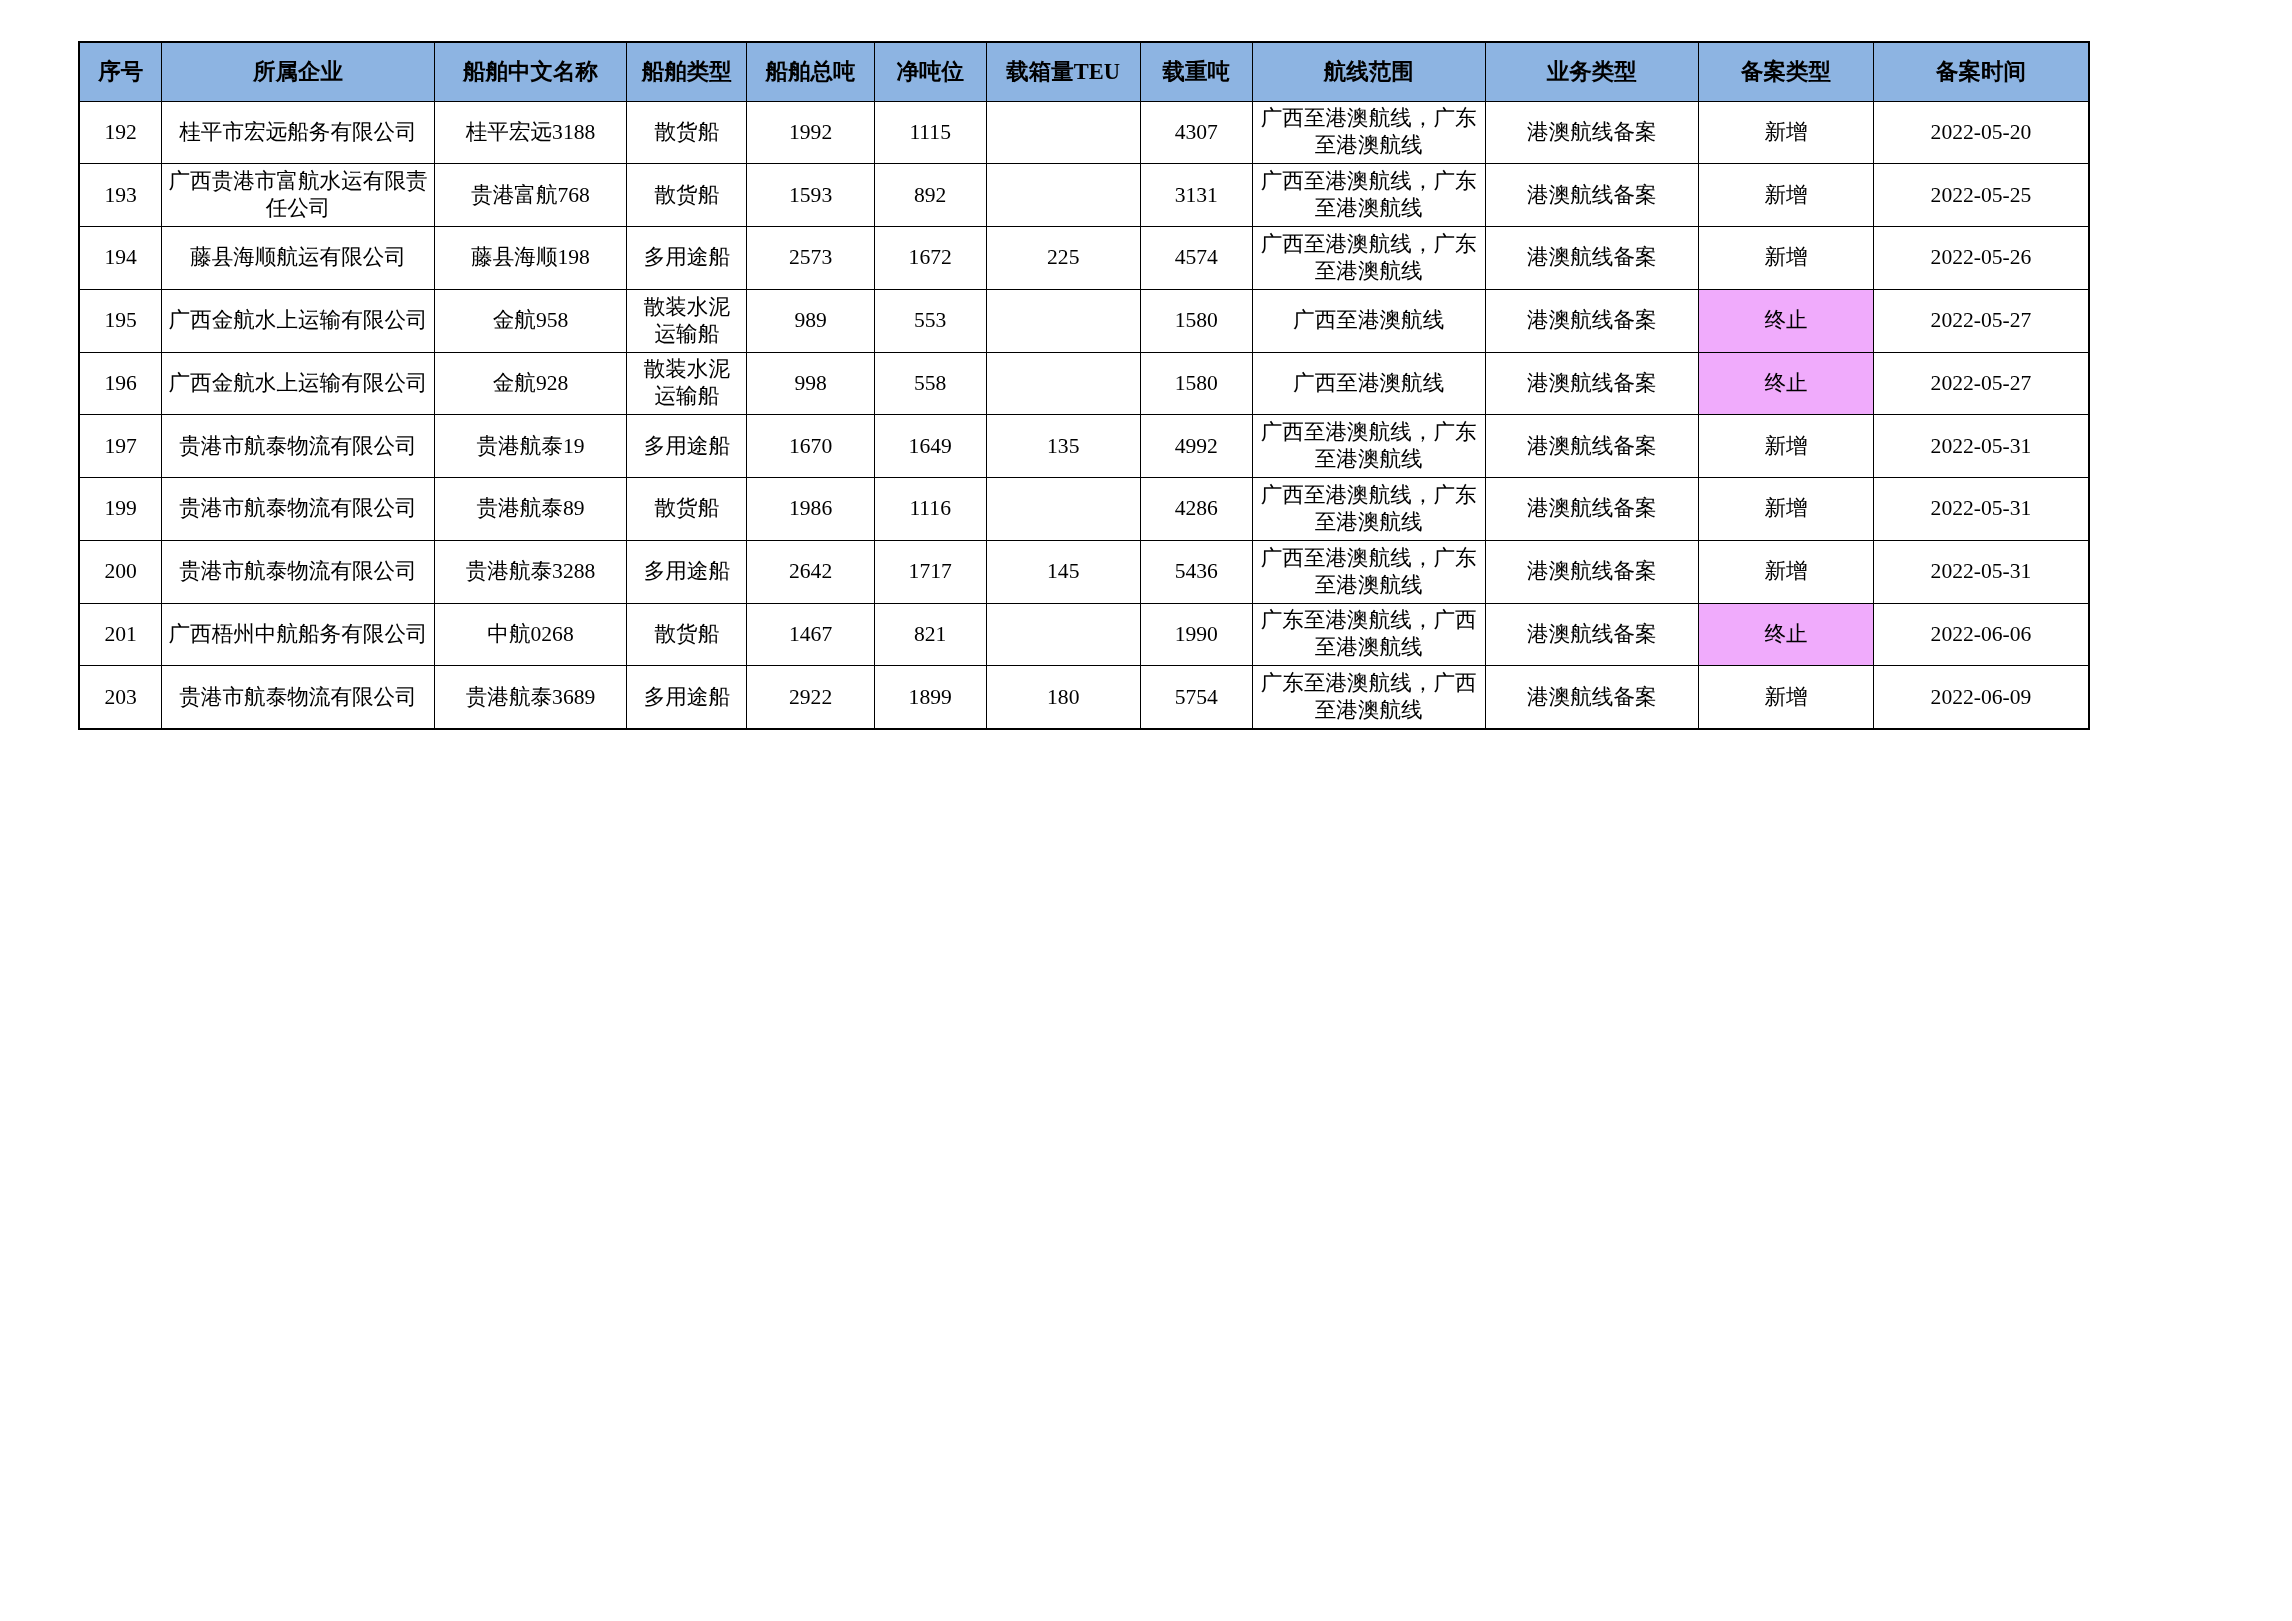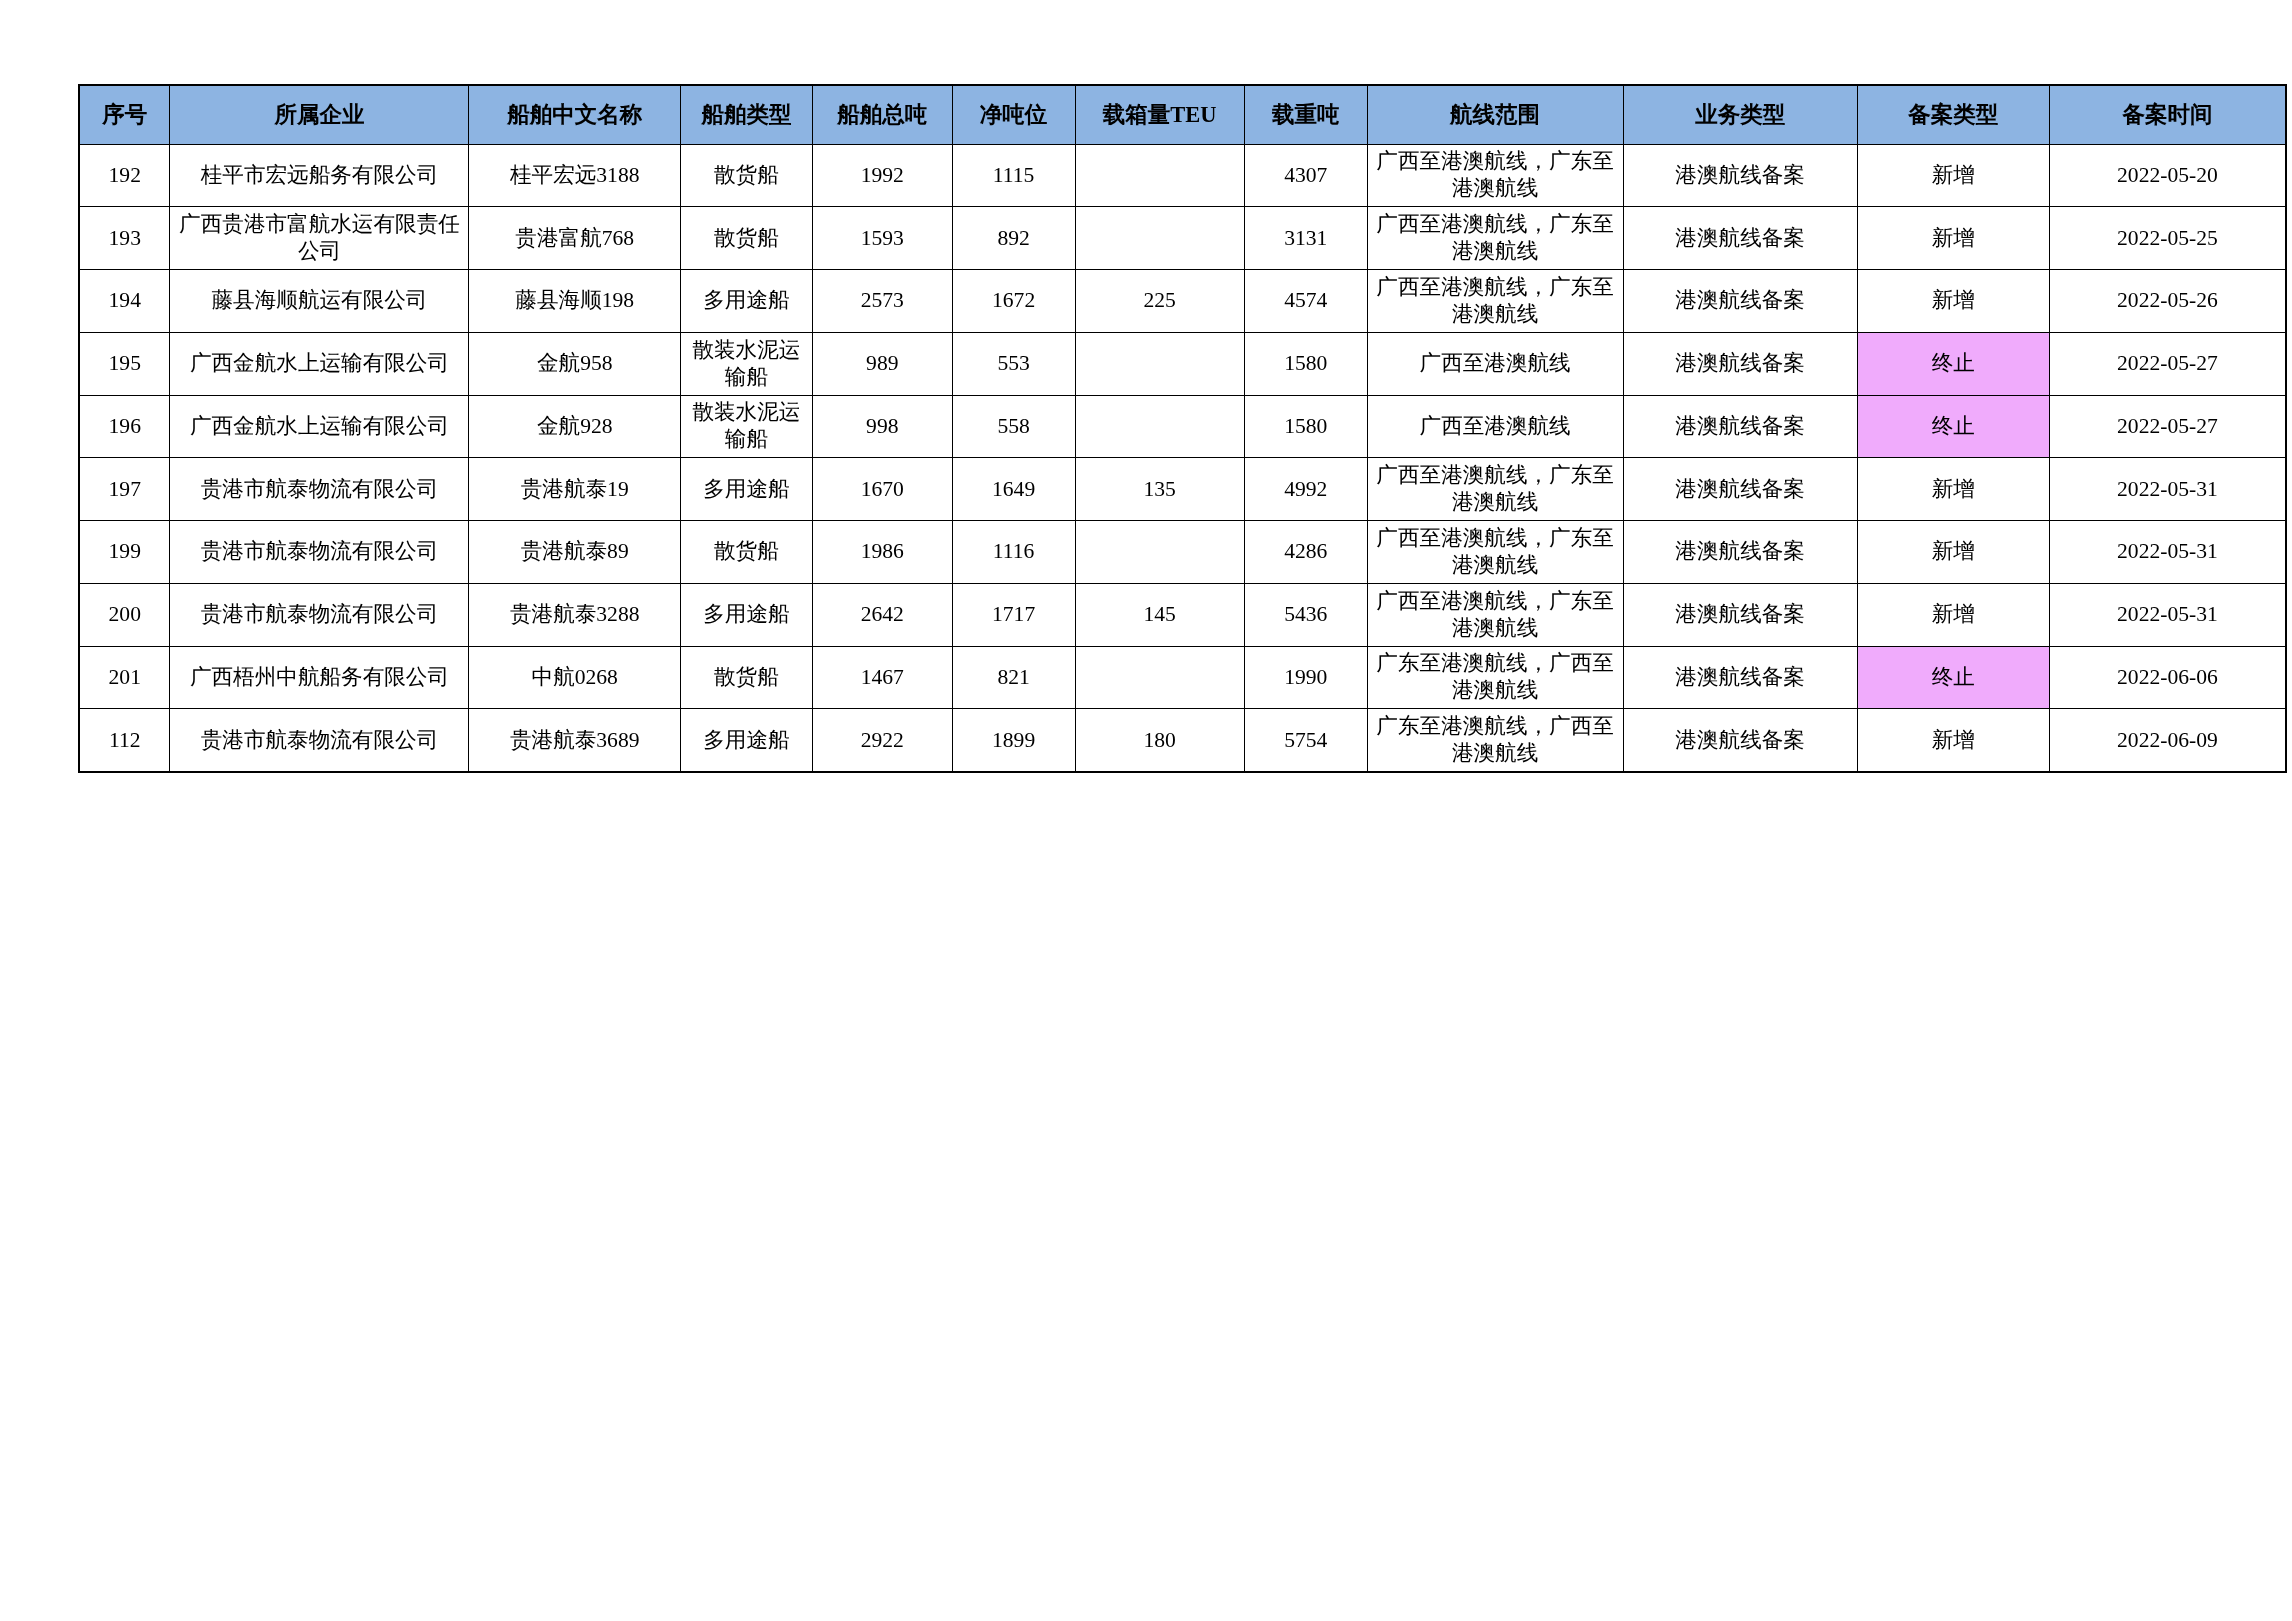--- a/index.html
+++ b/index.html
@@ -16,23 +16,22 @@
   .page {
     position: relative;
     width: 2293px;
     height: 1621px;
     box-sizing: border-box;
     padding: 41px 0 0 78px;
   }
   table.ship-table {
     border-collapse: collapse;
     table-layout: fixed;
-    width: 2209px;
+    width: 2012px;
     border: 2px solid #000;
-    margin-top: 43px;
   }
   table.ship-table th,
   table.ship-table td {
     border: 1px solid #000;
     text-align: center;
     vertical-align: middle;
     font-size: 21.6px;
     line-height: 1.25;
     padding: 3.9px 5.9px;
     box-sizing: border-box;
@@ -228,21 +227,21 @@
           <td class="num-cell">1467</td>
           <td class="num-cell">821</td>
           <td class="num-cell"></td>
           <td class="num-cell">1990</td>
           <td class="route-cell">广东至港澳航线，广西至港澳航线</td>
           <td>港澳航线备案</td>
           <td class="highlight">终止</td>
           <td class="num-cell">2022-06-06</td>
         </tr>
         <tr>
-          <td class="num-cell">112</td>
+          <td class="num-cell">203</td>
           <td>贵港市航泰物流有限公司</td>
           <td>贵港航泰3689</td>
           <td>多用途船</td>
           <td class="num-cell">2922</td>
           <td class="num-cell">1899</td>
           <td class="num-cell">180</td>
           <td class="num-cell">5754</td>
           <td class="route-cell">广东至港澳航线，广西至港澳航线</td>
           <td>港澳航线备案</td>
           <td>新增</td>

